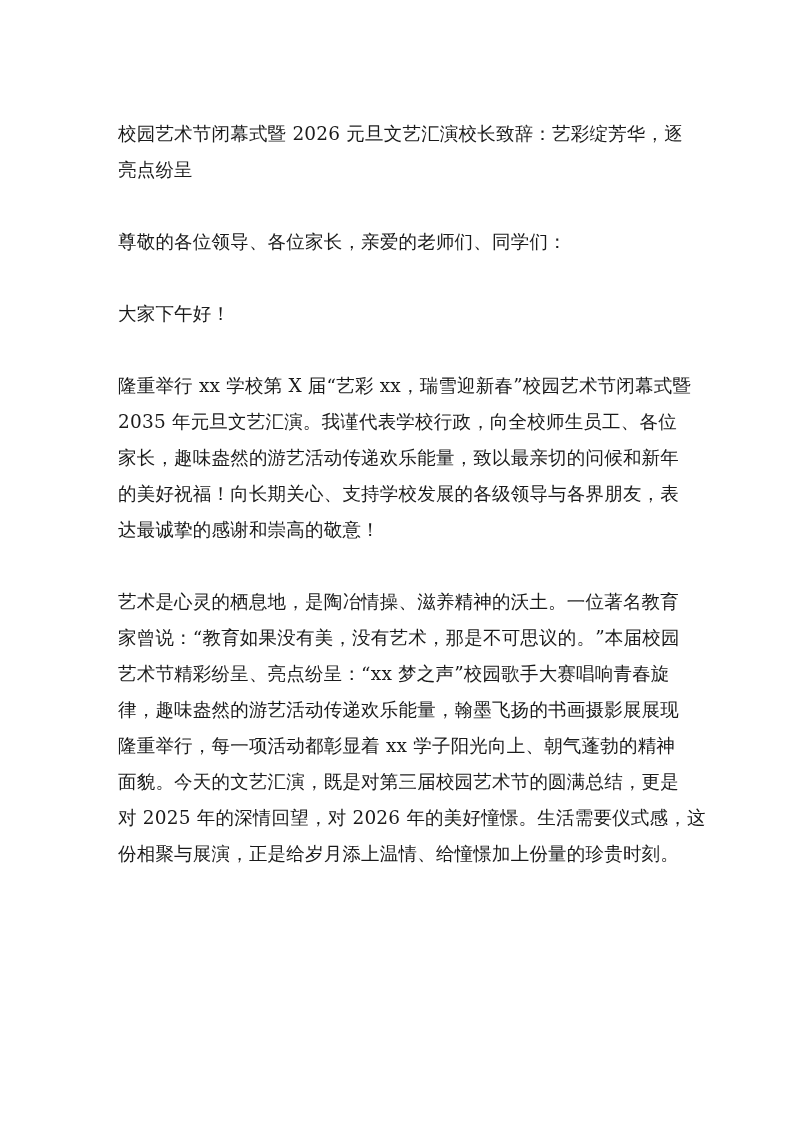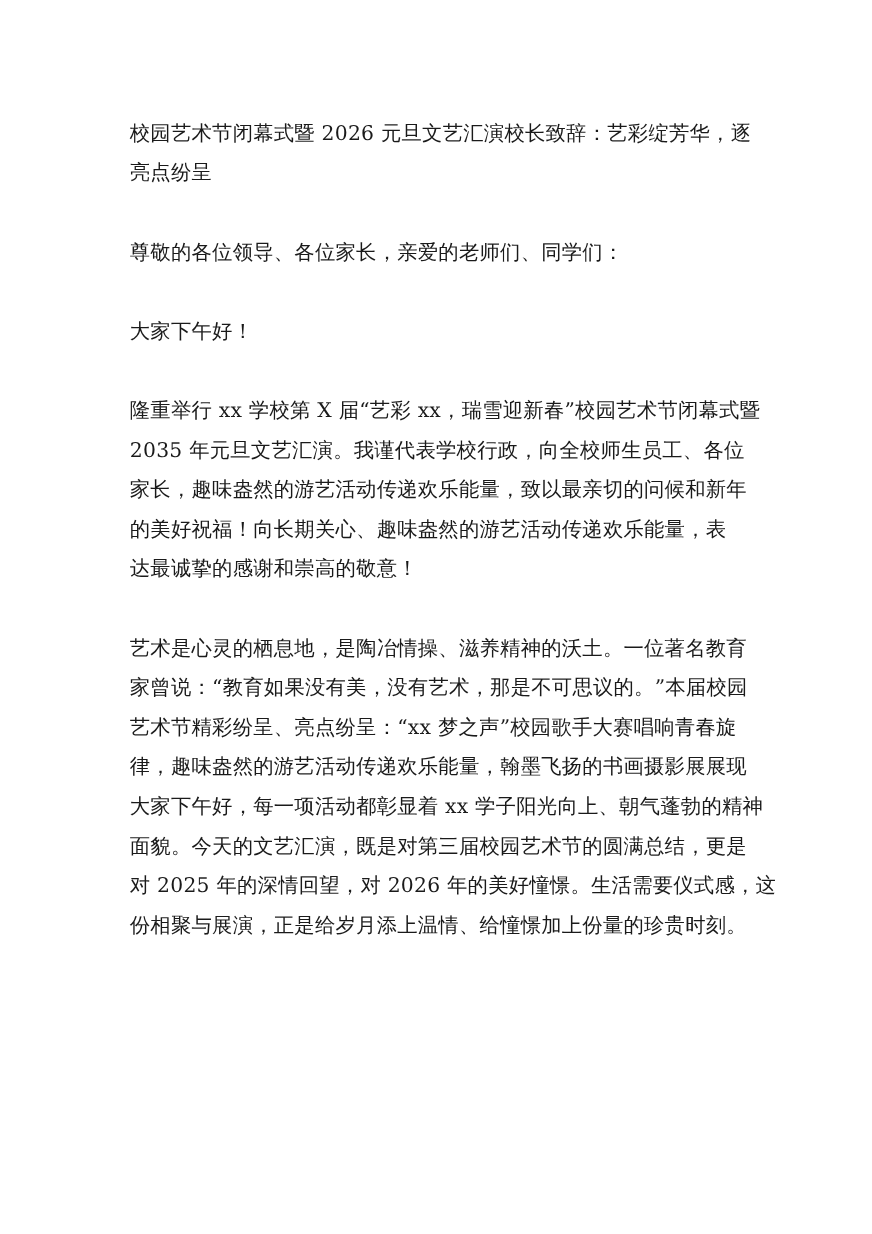--- a/index.html
+++ b/index.html
@@ -1,45 +1,45 @@
 <!DOCTYPE html>
 <html><head>
 <meta charset="utf-8">
 <style>
   html, body { margin: 0; padding: 0; background: #ffffff; }
   body { width: 793px; height: 1122px; position: relative; overflow: hidden;
          font-family: "DejaVu Serif", "Liberation Serif", serif; color: #1a1a1a; }
-  .page { position: absolute; left: 118px; top: 104px; width: 570px; }
+  .page { position: absolute; left: 118px; top: 116px; width: 570px; }
   .line { font-size: 18.5px; line-height: 36px; height: 36px; white-space: nowrap; letter-spacing: 0.2px; }
   .gap { height: 36px; }
 </style>
 </head>
 <body>
 
 <div class="page">
   <div>
     <div class="line">校园艺术节闭幕式暨 2026 元旦文艺汇演校长致辞：艺彩绽芳华，逐</div>
     <div class="line">亮点纷呈</div>
   </div>
   <div class="gap"></div>
   <div class="line">尊敬的各位领导、各位家长，亲爱的老师们、同学们：</div>
   <div class="gap"></div>
   <div class="line">大家下午好！</div>
   <div class="gap"></div>
   <div>
     <div class="line">隆重举行 xx 学校第 X 届“艺彩 xx，瑞雪迎新春”校园艺术节闭幕式暨</div>
     <div class="line">2035 年元旦文艺汇演。我谨代表学校行政，向全校师生员工、各位</div>
     <div class="line">家长，趣味盎然的游艺活动传递欢乐能量，致以最亲切的问候和新年</div>
-    <div class="line">的美好祝福！向长期关心、趣味盎然的游艺活动传递欢乐能量，表</div>
+    <div class="line">的美好祝福！向长期关心、支持学校发展的各级领导与各界朋友，表</div>
     <div class="line">达最诚挚的感谢和崇高的敬意！</div>
   </div>
   <div class="gap"></div>
   <div>
     <div class="line">艺术是心灵的栖息地，是陶冶情操、滋养精神的沃土。一位著名教育</div>
     <div class="line">家曾说：“教育如果没有美，没有艺术，那是不可思议的。”本届校园</div>
     <div class="line">艺术节精彩纷呈、亮点纷呈：“xx 梦之声”校园歌手大赛唱响青春旋</div>
     <div class="line">律，趣味盎然的游艺活动传递欢乐能量，翰墨飞扬的书画摄影展展现</div>
-    <div class="line">大家下午好，每一项活动都彰显着 xx 学子阳光向上、朝气蓬勃的精神</div>
+    <div class="line">隆重举行，每一项活动都彰显着 xx 学子阳光向上、朝气蓬勃的精神</div>
     <div class="line">面貌。今天的文艺汇演，既是对第三届校园艺术节的圆满总结，更是</div>
     <div class="line">对 2025 年的深情回望，对 2026 年的美好憧憬。生活需要仪式感，这</div>
     <div class="line">份相聚与展演，正是给岁月添上温情、给憧憬加上份量的珍贵时刻。</div>
   </div>
 </div>
 
 </body></html>

